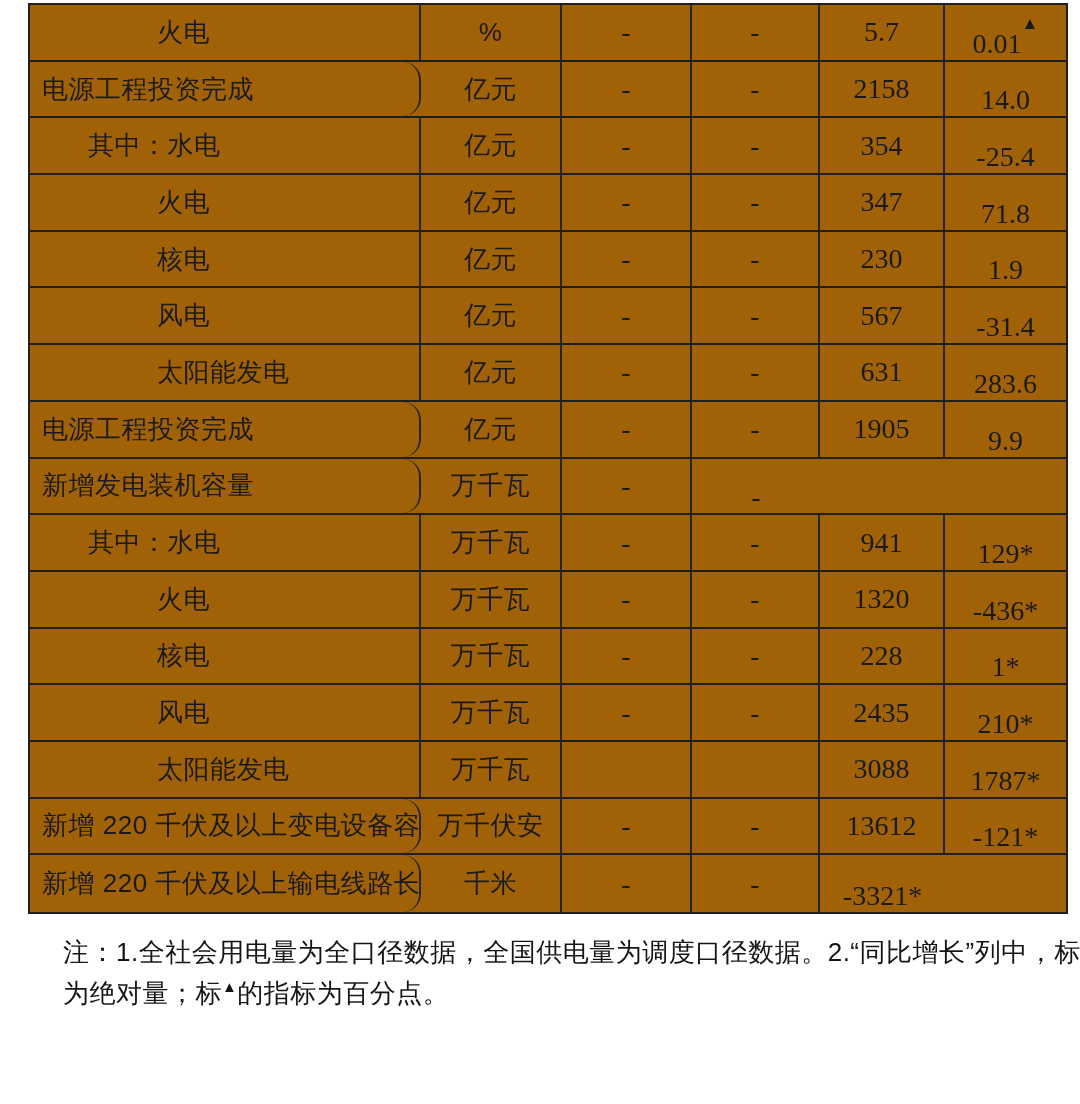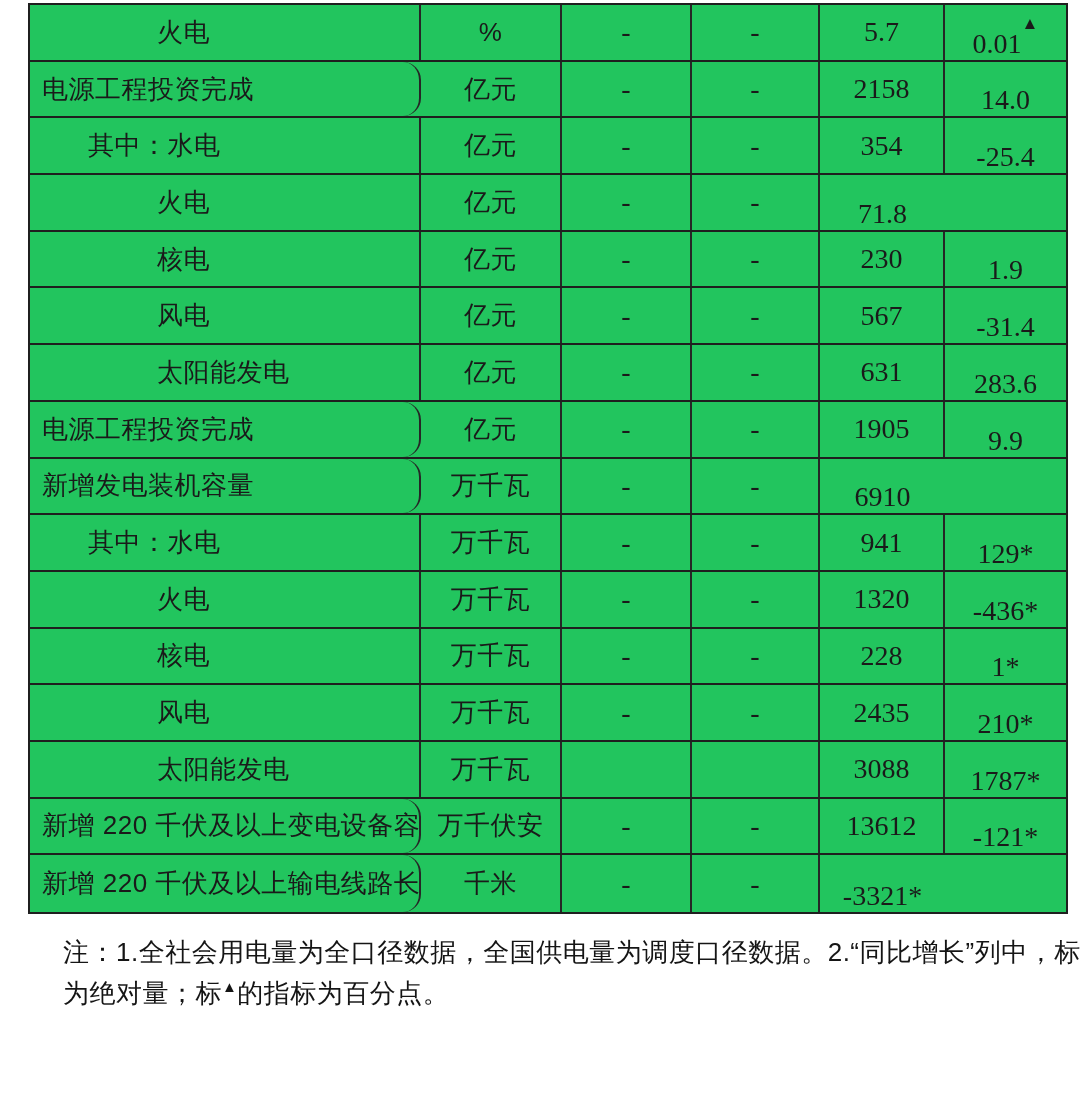--- a/index.html
+++ b/index.html
@@ -10,21 +10,21 @@
     color: #1a1a1a;
     position: relative;
     overflow: hidden;
   }
   .stat-table {
     position: absolute;
     left: 28px; top: 3px;
     width: 1040px;
     border: 2px solid #1f1f1f;
     box-sizing: border-box;
-    background: #22c55e;
+    background: #a16207;
   }
   .trow {
     display: grid;
     grid-template-columns: 391px 141px 130px 128px 125px 121px;
     height: 56.7px;
     border-bottom: 2px solid #1f1f1f;
     box-sizing: border-box;
   }
   .trow:last-child { border-bottom: none; }
   .tcell {
@@ -109,20 +109,21 @@
       <div class="tcell cell-num">354</div>
       <div class="tcell cell-num">
         <span>-25.4</span>
       </div>
     </div>
     <div class="trow">
       <div class="tcell cell-label indent-2">火电</div>
       <div class="tcell cell-unit">亿元</div>
       <div class="tcell cell-num">-</div>
       <div class="tcell cell-num">-</div>
+      <div class="tcell cell-num">347</div>
       <div class="tcell cell-num">
         <span>71.8</span>
       </div>
     </div>
     <div class="trow">
       <div class="tcell cell-label indent-2">核电</div>
       <div class="tcell cell-unit">亿元</div>
       <div class="tcell cell-num">-</div>
       <div class="tcell cell-num">-</div>
       <div class="tcell cell-num">230</div>
@@ -158,21 +159,20 @@
       <div class="tcell cell-num">1905</div>
       <div class="tcell cell-num">
         <span>9.9</span>
       </div>
     </div>
     <div class="trow">
       <div class="tcell cell-label indent-0">新增发电装机容量</div>
       <div class="tcell cell-unit">万千瓦</div>
       <div class="tcell cell-num">-</div>
       <div class="tcell cell-num">-</div>
-      <div class="tcell cell-num">6910</div>
     </div>
     <div class="trow">
       <div class="tcell cell-label indent-1">其中：水电</div>
       <div class="tcell cell-unit">万千瓦</div>
       <div class="tcell cell-num">-</div>
       <div class="tcell cell-num">-</div>
       <div class="tcell cell-num">941</div>
       <div class="tcell cell-num">
         <span>129*</span>
       </div>

